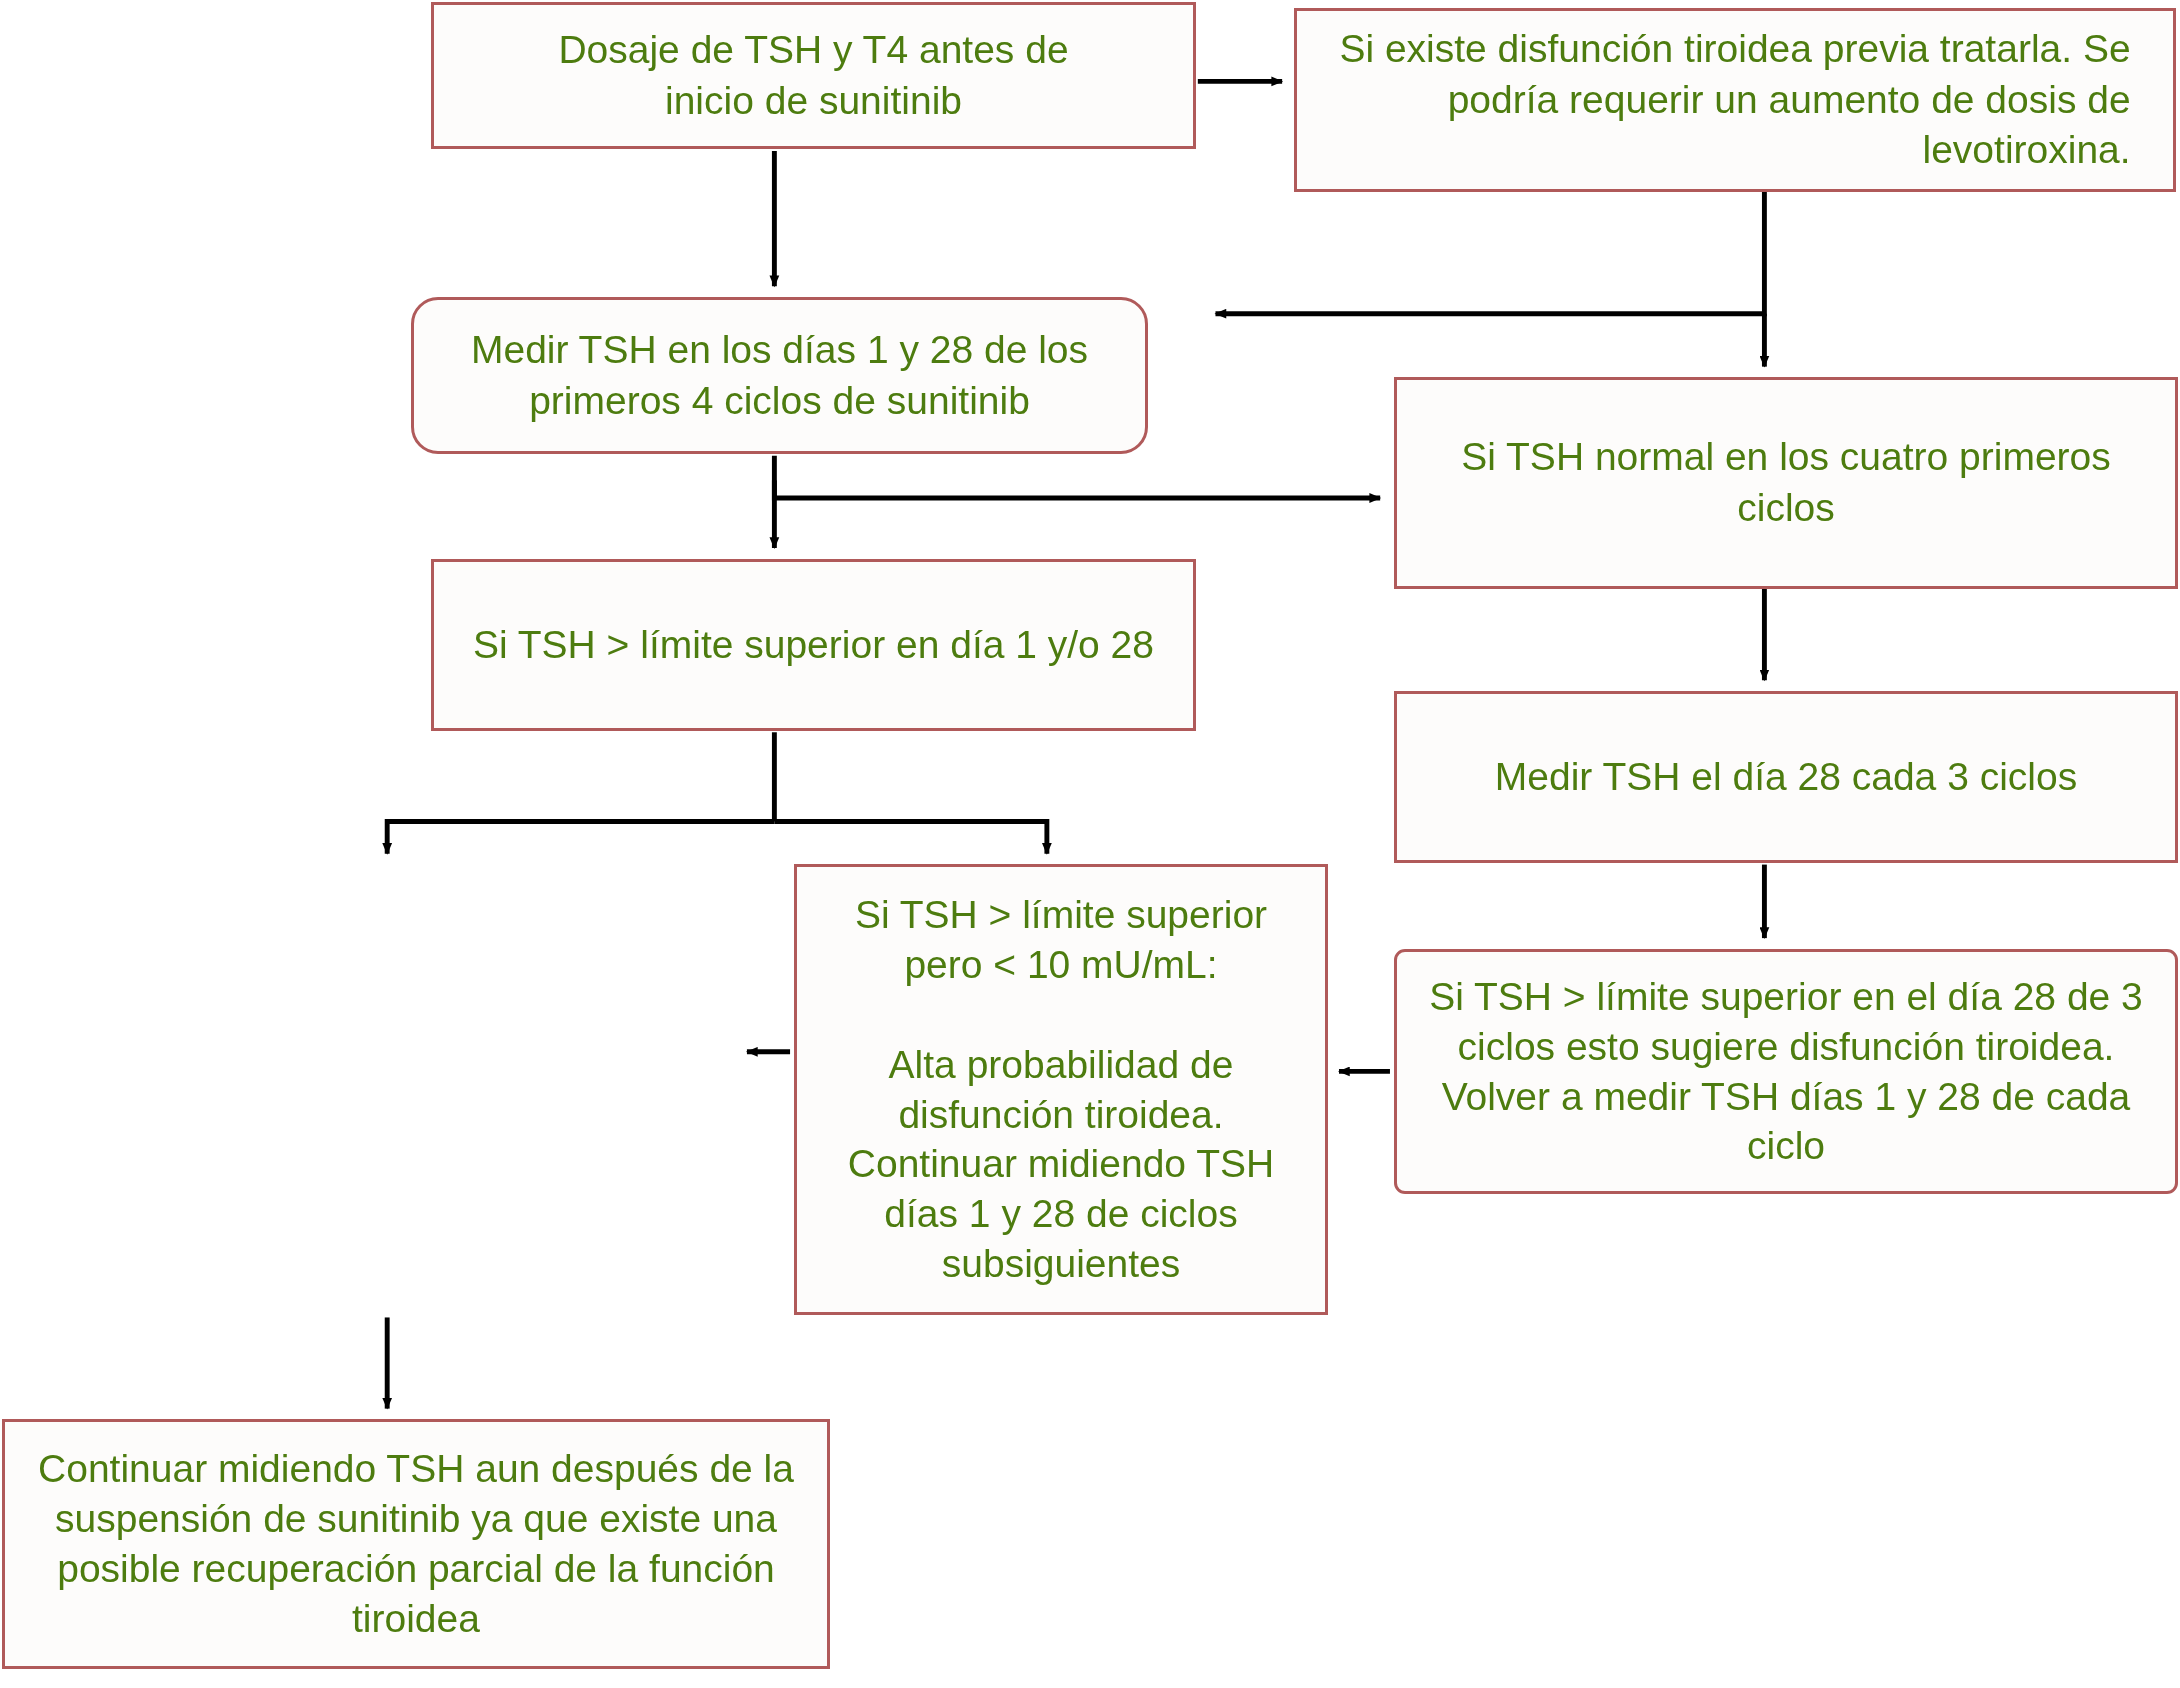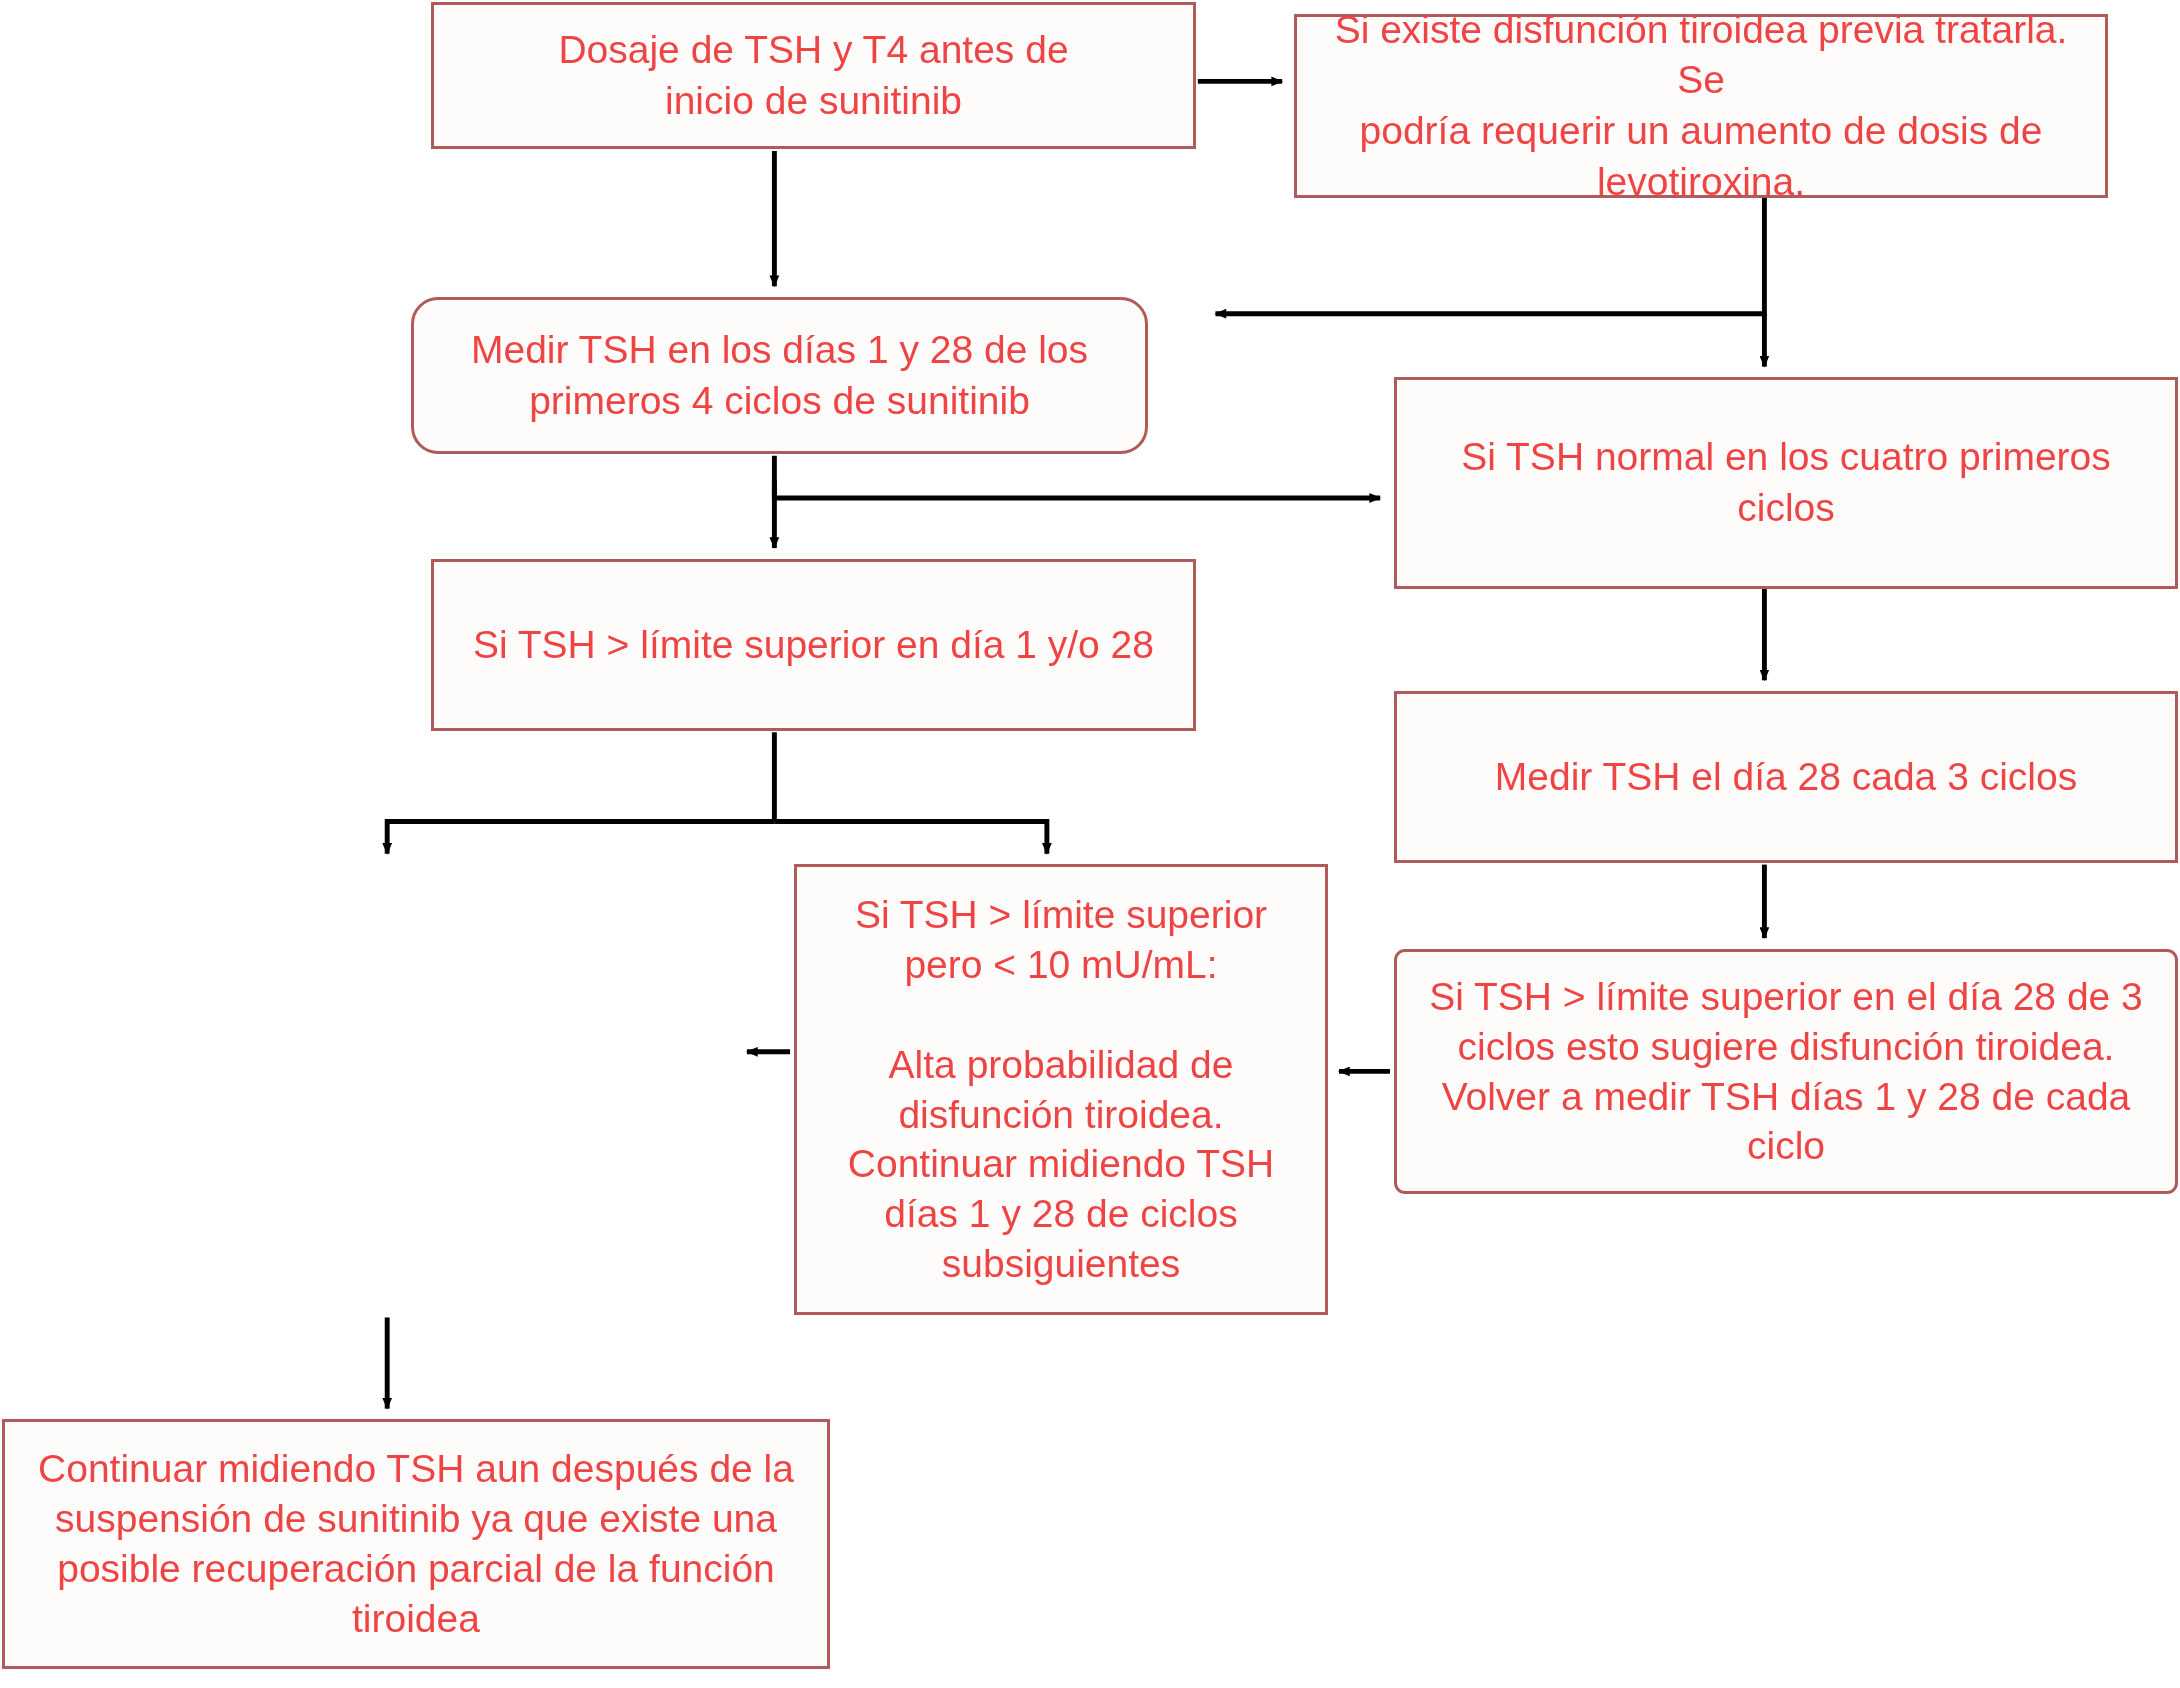--- a/index.html
+++ b/index.html
@@ -25,21 +25,21 @@
   }
   .node {
     position: absolute;
     box-sizing: border-box;
     border: 3.9px solid #b05a5a;
     background: #fdfcfb;
     display: flex;
     align-items: center;
     justify-content: center;
     text-align: center;
-    color: #ef4444;
+    color: #4d7c0f;
     font-size: 39px;
     line-height: 1.30;
     padding: 5.9px 13.7px;
     white-space: pre-line;
     letter-spacing: 0px;
   }
   .node.tight { line-height: 1.28; }
 </style>
 </head>
 <body>
@@ -85,21 +85,21 @@
 
       <line x1="806" y1="1073" x2="762" y2="1073" marker-end="url(#ah-left)"></line>
 
       <line x1="395" y1="1344" x2="395" y2="1437" marker-end="url(#ah-down)"></line>
     </g>
   </svg>
 
   <div class="node" style="left:431px; top:2px; width:765px; height:147px;">Dosaje de TSH y T4 antes de
 inicio de sunitinib</div>
 
-  <div class="node" style="left:1294px; top:14px; width:814px; height:184px;">Si existe disfunción tiroidea previa tratarla. Se
+  <div class="node" style="left:1294px; top:8px; width:882px; height:184px;text-align:right;">Si existe disfunción tiroidea previa tratarla. Se
 podría requerir un aumento de dosis de
 levotiroxina.</div>
 
   <div class="node" style="left:411px; top:297px; width:737px; height:157px;border-radius:27px;">Medir TSH en los días 1 y 28 de los
 primeros 4 ciclos de sunitinib</div>
 
   <div class="node" style="left:1394px; top:377px; width:784px; height:212px;">Si TSH normal en los cuatro primeros
 ciclos</div>
 
   <div class="node" style="left:431px; top:559px; width:765px; height:172px;">Si TSH &gt; límite superior en día 1 y/o 28</div>

